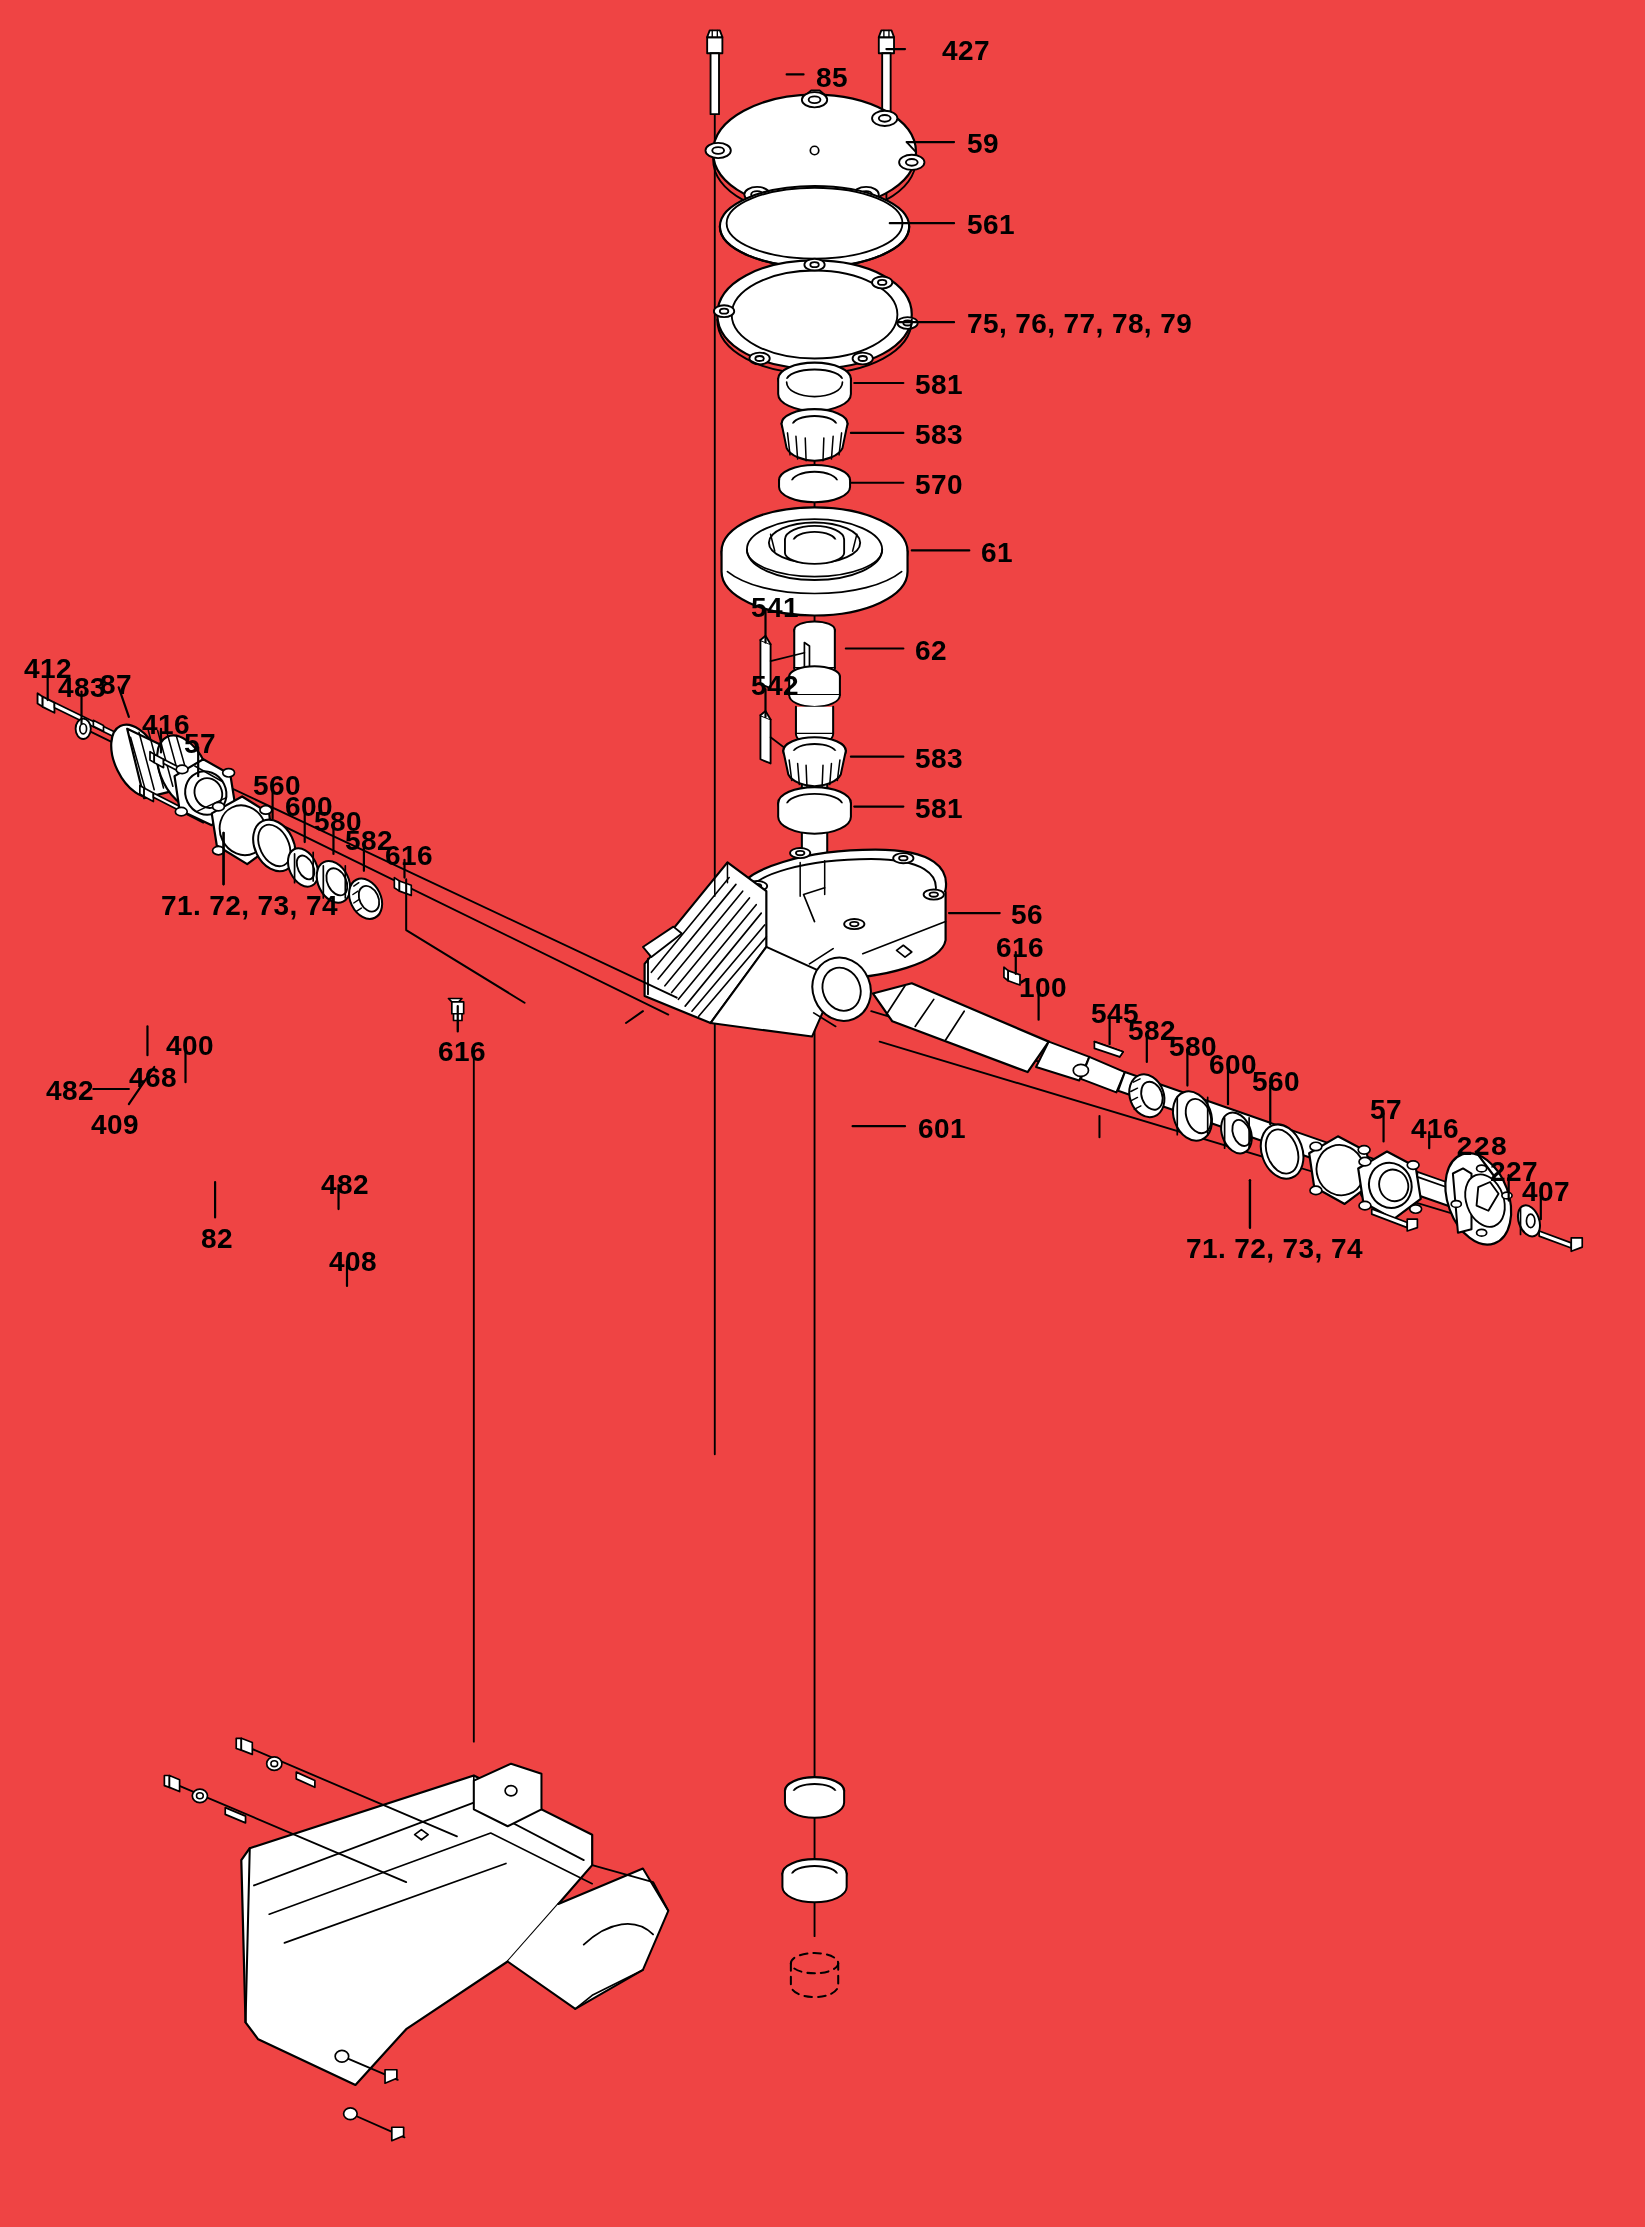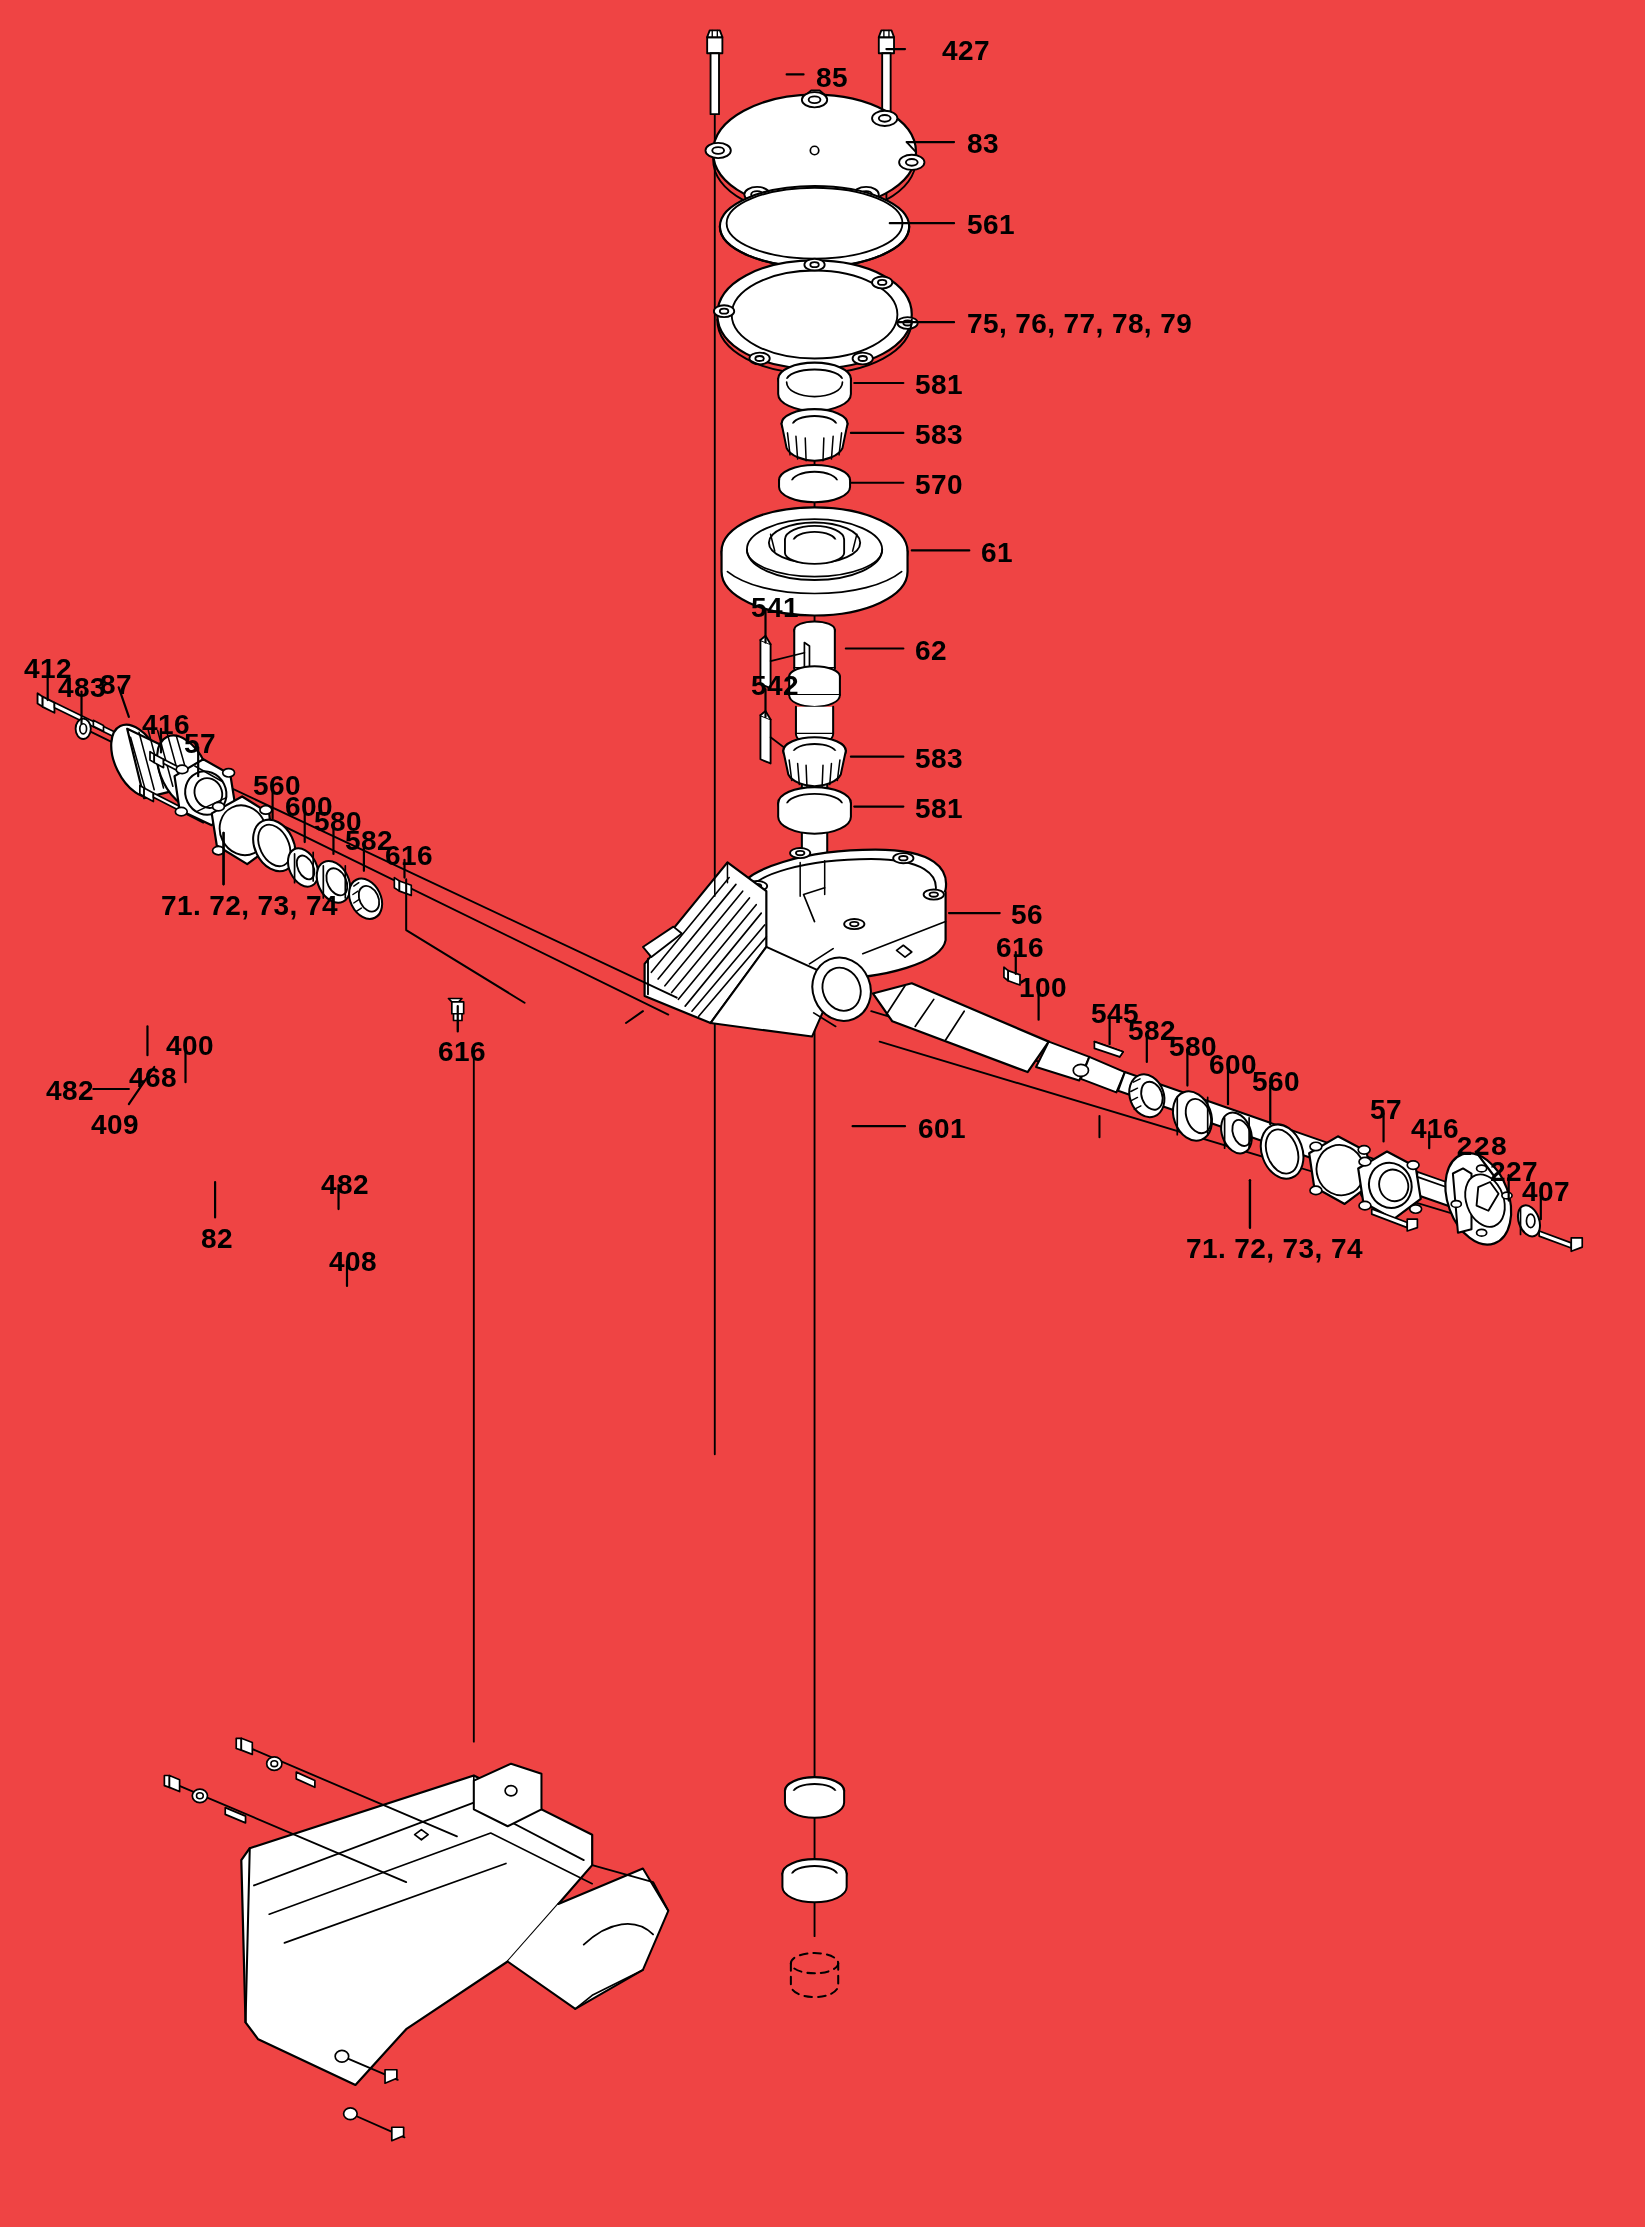--- a/index.html
+++ b/index.html
@@ -576,21 +576,21 @@
     <path d="M1300,1345 L1300,1320" stroke-width="2.4"></path>
 
     <path d="M560,1250 L560,2060" stroke-width="2.2"></path>
     <path d="M745,1198 L745,1400 L560,1250" stroke-width="0"></path>
   </g>
 </svg>
 
 <div id="callout-layer">
       <div class="callout" style="left: 942px; top: 37px;">427</div>
       <div class="callout" style="left: 816px; top: 64px;">85</div>
-      <div class="callout" style="left: 967px; top: 130px;">83</div>
+      <div class="callout" style="left: 967px; top: 130px;">59</div>
       <div class="callout" style="left: 967px; top: 211px;">561</div>
       <div class="callout" style="left: 967px; top: 310px;">75, 76, 77, 78, 79</div>
       <div class="callout" style="left: 915px; top: 371px;">581</div>
       <div class="callout" style="left: 915px; top: 421px;">583</div>
       <div class="callout" style="left: 915px; top: 471px;">570</div>
       <div class="callout" style="left: 981px; top: 539px;">61</div>
       <div class="callout" style="left: 751px; top: 594px;">541</div>
       <div class="callout" style="left: 915px; top: 637px;">62</div>
       <div class="callout" style="left: 751px; top: 672px;">542</div>
       <div class="callout" style="left: 915px; top: 745px;">583</div>

